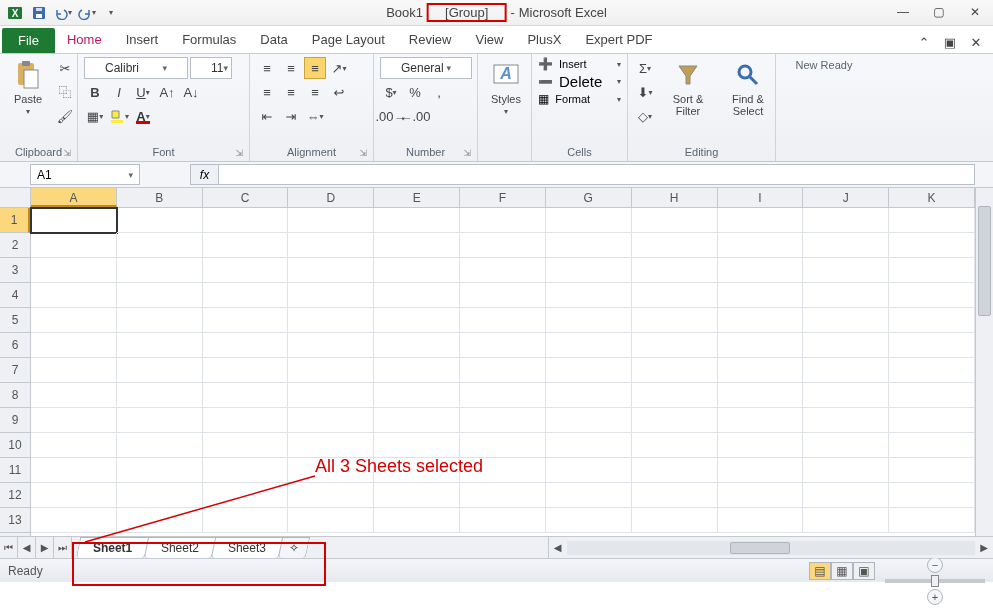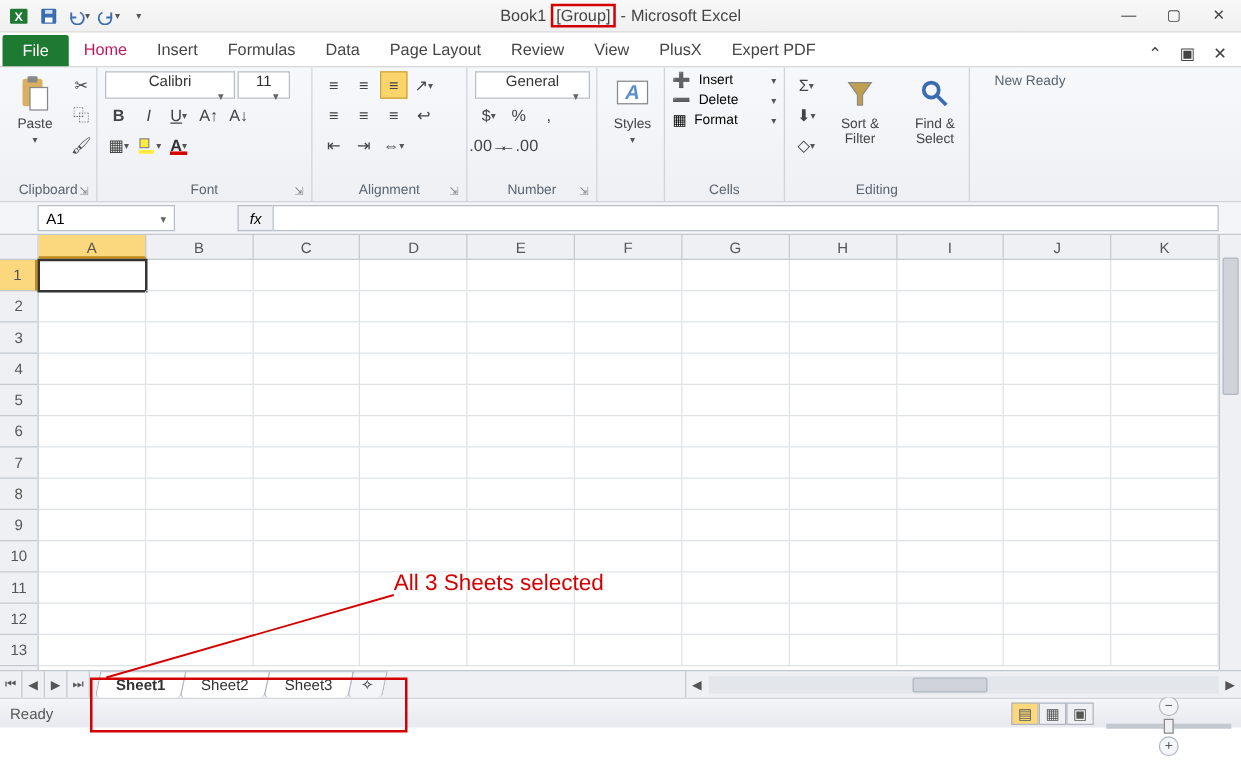--- a/index.html
+++ b/index.html
@@ -3,21 +3,21 @@
 <meta charset="utf-8">
 <style>
 * { margin: 0; padding: 0; box-sizing: border-box; font-family: "Segoe UI", Tahoma, sans-serif; }
 body { width: 993px; height: 613px; background: #fff; font-size: 12px; overflow: hidden; position: relative; }
 
 
 .title-bar { height: 26px; background: linear-gradient(#f8f8f8,#f0f0f0); border-bottom: 1px solid #d8d8d8; display: flex; align-items: center; padding: 0 4px; position: relative; }
 .qat { display: flex; align-items: center; gap: 2px; }
 .qat-btn { width: 22px; height: 20px; display: flex; align-items: center; justify-content: center; cursor: pointer; }
 .title-text { position: absolute; left: 50%; transform: translateX(-50%); font-size: 13px; color: #444; display: flex; align-items: center; gap: 4px; }
-.title-group-indicator { border: 2px solid #d40000; padding: 0 2px; }
+.title-group-indicator { border: 2px solid #d40000; padding: 0 16px; }
 .win-controls { position: absolute; right: 4px; top: 2px; display: flex; gap: 8px; }
 .win-btn { width: 28px; height: 20px; display: flex; align-items: center; justify-content: center; color: #444; cursor: pointer; }
 
 
 .ribbon-tabs { height: 28px; background: #fff; display: flex; align-items: flex-end; border-bottom: 1px solid #ccc; padding-left: 2px; }
 .file-tab { background: #1e7a32; color: #fff; padding: 5px 16px; font-size: 13px; cursor: pointer; border-radius: 2px 2px 0 0; }
 .rtab { padding: 6px 12px; font-size: 13px; color: #444; cursor: pointer; }
 .rtab.active { color: #be185d; }
 .ribbon-right { position: absolute; right: 6px; display: flex; gap: 4px; }
 
@@ -29,21 +29,21 @@
 .group-label .launcher { position: absolute; right: 0; bottom: 3px; font-size: 9px; color: #888; cursor: pointer; }
 
 .big-btn { display: flex; flex-direction: column; align-items: center; padding: 2px 6px; cursor: pointer; gap: 2px; }
 .big-btn .icon-box { width: 32px; height: 32px; display: flex; align-items: center; justify-content: center; }
 .big-btn .lbl { font-size: 11px; color: #444; text-align: center; }
 
 .col { display: flex; flex-direction: column; gap: 2px; }
 .row { display: flex; gap: 2px; align-items: center; }
 .rb { width: 22px; height: 22px; border: 1px solid transparent; display: flex; align-items: center; justify-content: center; cursor: pointer; font-size: 13px; color: #444; }
 .rb.active { background: #fbd46b; border-color: #cba33b; }
-.combo { height: 22px; border: 1px solid #b8bec7; background: #fff; display: flex; align-items: center; padding: 0 8px; font-size: 12px; color: #333; cursor: pointer; flex-direction: column; }
+.combo { height: 22px; border: 1px solid #b8bec7; background: #fff; display: flex; align-items: center; padding: 0 20px; font-size: 12px; color: #333; cursor: pointer; }
 .combo .dd { margin-left: auto; color: #666; font-size: 9px; }
 
 
 .formula-bar { height: 26px; border-bottom: 1px solid #c4c9d0; display: flex; align-items: stretch; background: #f4f5f8; }
 .namebox { width: 110px; margin: 2px 0 2px 30px; border: 1px solid #b8bec7; background: #fff; display: flex; align-items: center; padding: 0 6px; font-size: 12px; }
 .namebox .dd { margin-left: auto; font-size: 9px; color: #666; }
 .fx-btn { width: 28px; margin: 2px 0 2px 50px; border: 1px solid #b8bec7; border-right: none; background: #f0f1f4; display: flex; align-items: center; justify-content: center; font-style: italic; font-size: 12px; cursor: pointer; }
 .formula-input { flex: 1; margin: 2px 18px 2px 0; border: 1px solid #b8bec7; background: #fff; }
 
 
@@ -299,21 +299,21 @@
   <div class="group" style="width:96px">
     <div class="group-body">
         <div class="col" style="width:100%">
       <div class="row" style="cursor:pointer">
             <span>➕</span>
             <span style="font-size:11px;margin-left:4px">Insert</span>
             <span class="tri-down" style="margin-left:auto">▾</span>
           </div>
       <div class="row" style="cursor:pointer">
             <span>➖</span>
-            <span style="font-size:11px;margin-left:4px">Delete</span>
+            <span style="font-size:15px;margin-left:4px">Delete</span>
             <span class="tri-down" style="margin-left:auto">▾</span>
           </div>
       <div class="row" style="cursor:pointer">
             <span>▦</span>
             <span style="font-size:11px;margin-left:4px">Format</span>
             <span class="tri-down" style="margin-left:auto">▾</span>
           </div>
     </div>
       </div>
     <div class="group-label">Cells</div>

